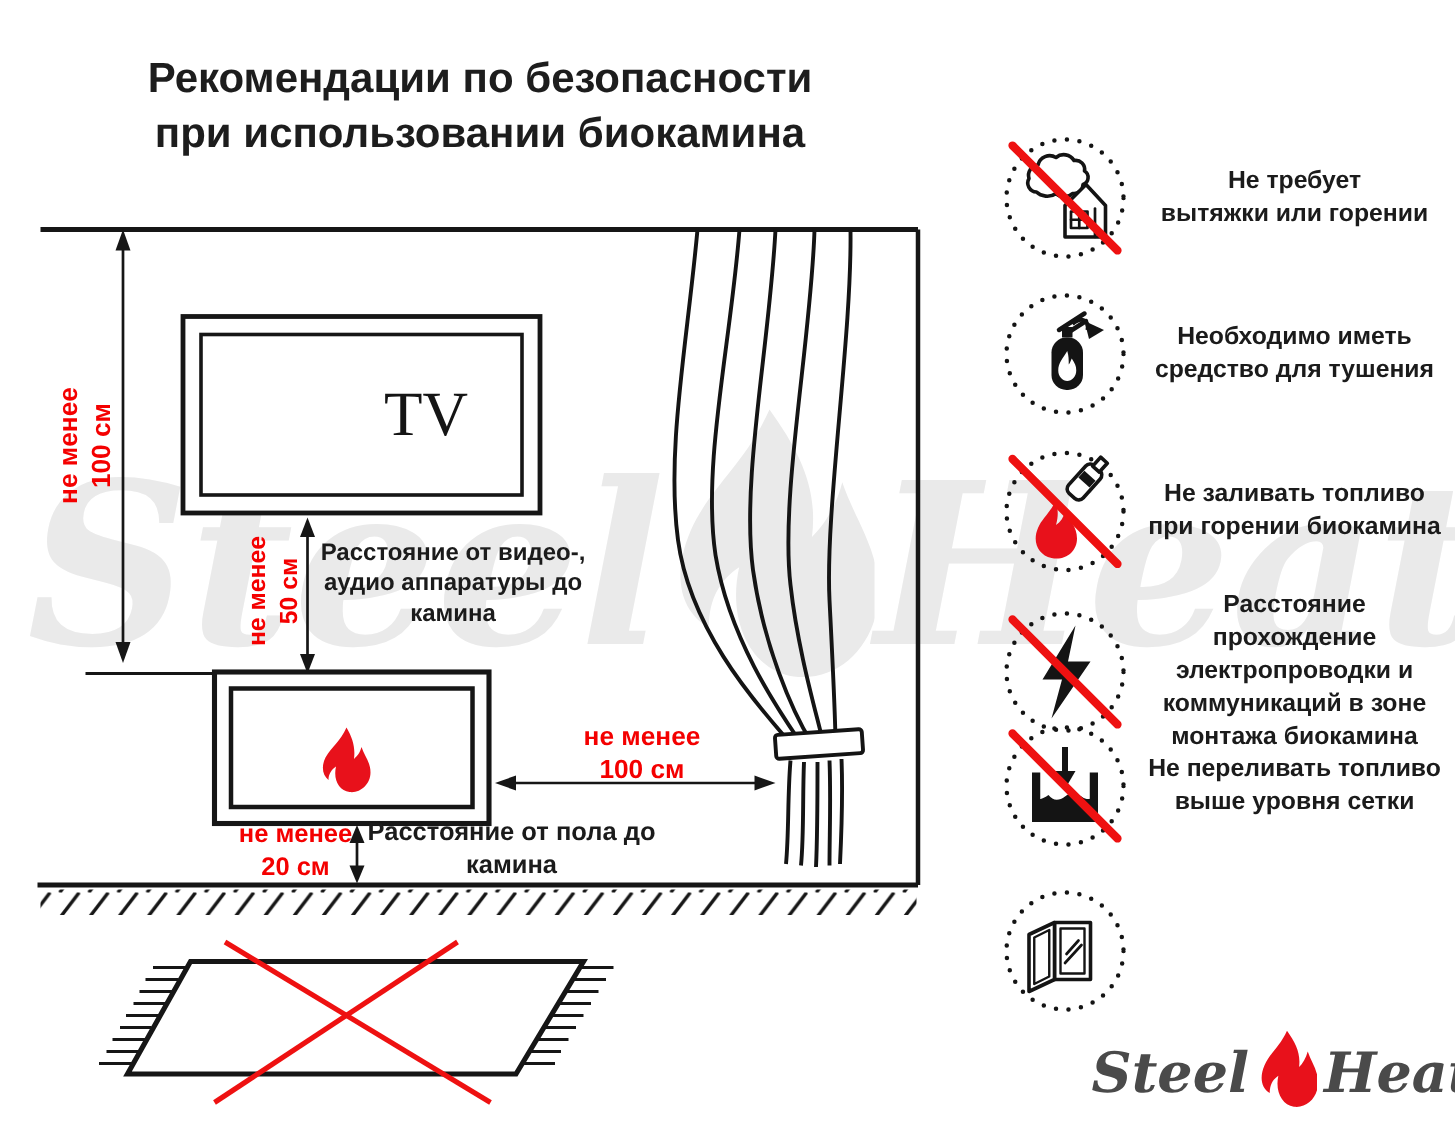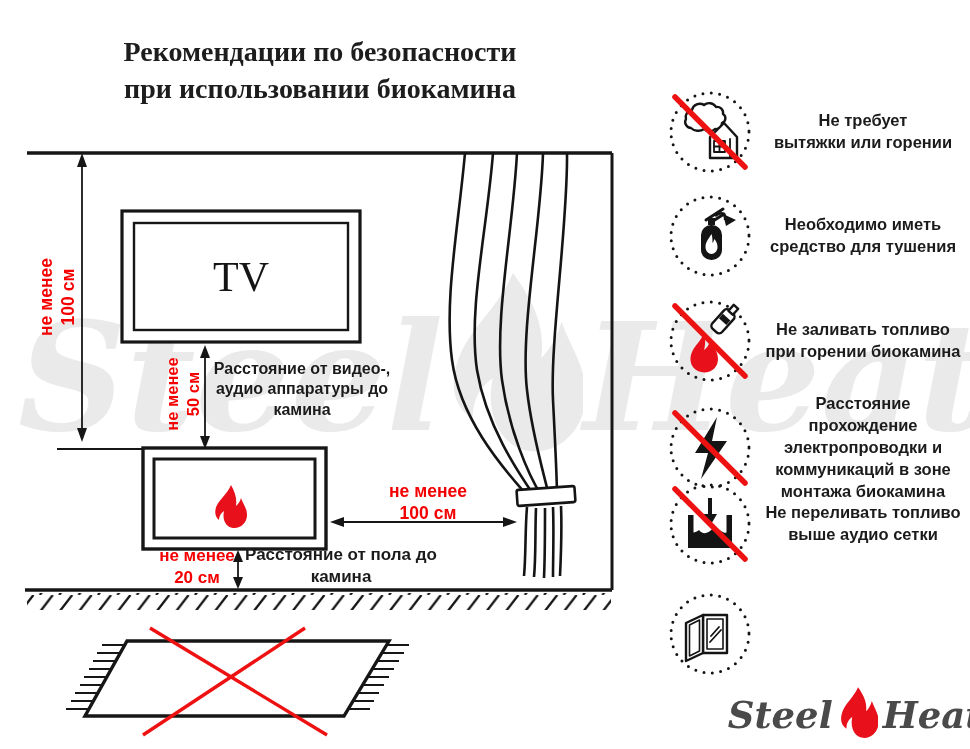--- a/index.html
+++ b/index.html
@@ -12,34 +12,34 @@
     position:absolute;left:18px;top:252px;width:946px;height:250px;z-index:0;
     display:flex;align-items:center;justify-content:space-between;
     font-family:"DejaVu Serif", serif;font-style:italic;font-weight:bold;
     font-size:150px;color:#eaeaea;user-select:none;white-space:nowrap;
   }
   .wm-flame{width:140px;height:186px;fill:#eaeaea;flex:none;margin-top:-30px;}
   
   .title{
     position:absolute;left:15px;top:34px;width:610px;z-index:2;
     text-align:center;font-weight:bold;font-size:28px;line-height:1.32;
-    color:#1d1d1d;white-space:pre-line;font-family:Liberation Serif, serif;
+    color:#1d1d1d;white-space:pre-line;
   }
   
   .room-svg{position:absolute;left:0;top:0;z-index:1;}
   .lbl{
     position:absolute;z-index:2;font-weight:bold;text-align:center;
     white-space:pre-line;line-height:1.28;transform:translate(-50%,-50%);
   }
   .lbl.rot{transform:translate(-50%,-50%) rotate(-90deg);}
   .red{color:#f40000;}
   .dark{color:#1b1b1b;}
   .tv-label{
     position:absolute;z-index:2;transform:translate(-50%,-50%);
-    font-family:"Liberation Serif", serif;font-size:42px;color:#141414;
+    font-family:"Liberation Serif", serif;font-size:42px;color:#141414;margin-left:43px;
   }
   
   .rule-row{
     position:absolute;left:666px;width:300px;z-index:2;
     display:flex;align-items:center;
   }
   .ricon{width:88px;height:88px;flex:none;}
   .rule-text{
     flex:1;text-align:center;font-weight:bold;font-size:16.5px;
     line-height:1.33;color:#1b1b1b;white-space:pre-line;padding-left:6px;
@@ -247,21 +247,21 @@
       <g fill="#141414">
         <rect x="22" y="35" width="5.5" height="33"></rect>
         <rect x="60.5" y="35" width="5.5" height="33"></rect>
         <path d="M22 68 h44 V49 c-3 4 -7 5 -11 2 c-4 -3 -8 -3 -11 0 c-4 3 -8 3 -11 -1 c-4 3 -8 4 -11 1 z"></path>
         <line x1="44" y1="18" x2="44" y2="36" stroke="#141414" stroke-width="4"></line>
         <polygon points="44,46 37,34 51,34"></polygon>
       </g>
       <line class="cross" x1="9" y1="9" x2="79" y2="79"></line>
     </svg>
     <div class="rule-text">Не переливать топливо
-выше аудио сетки</div>
+выше уровня сетки</div>
   </div>
 
   <div class="rule-row" style="top:590px;">
     <svg class="ricon" viewBox="0 0 88 88">
       <circle class="dots" cx="44" cy="44" r="39"></circle>
       <g class="ink" fill="#fff">
         <rect x="37" y="25" width="24" height="38"></rect>
         <rect x="41" y="29" width="16" height="30" stroke-width="1.6"></rect>
         <line x1="45" y1="46" x2="53" y2="37" stroke-width="1.8"></line>
         <line x1="44" y1="52" x2="55" y2="40" stroke-width="1.8"></line>

